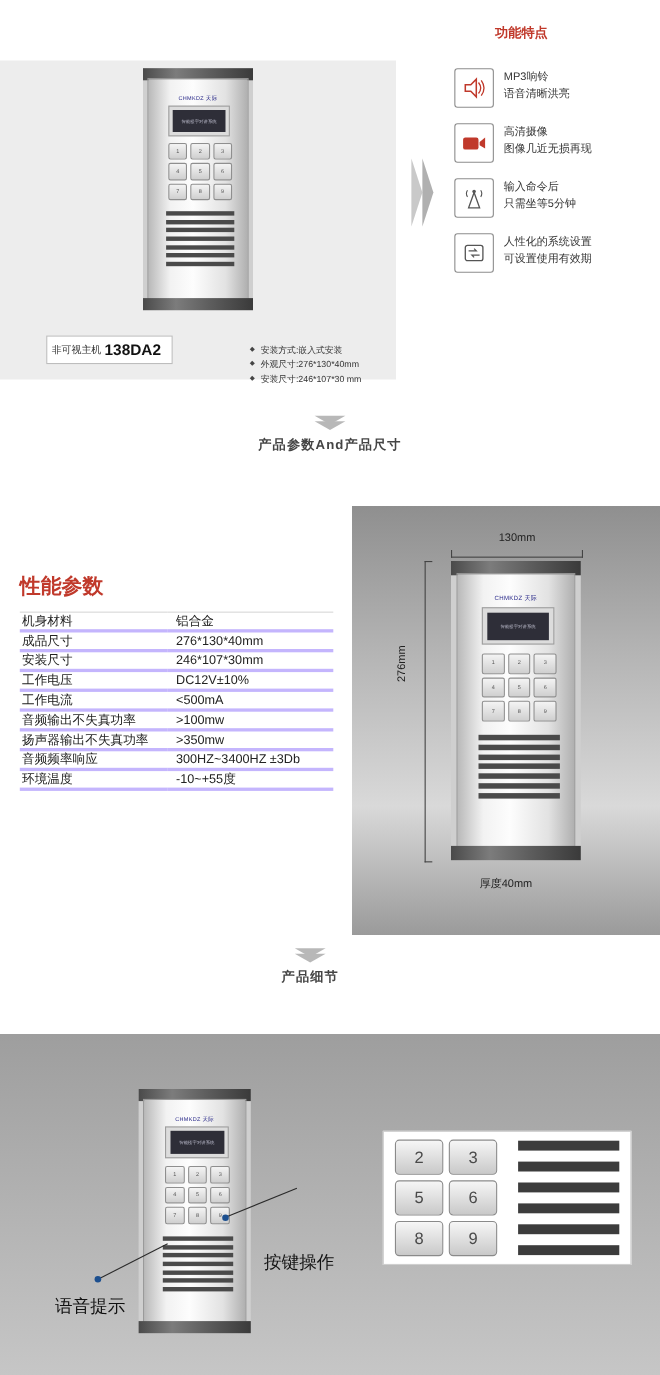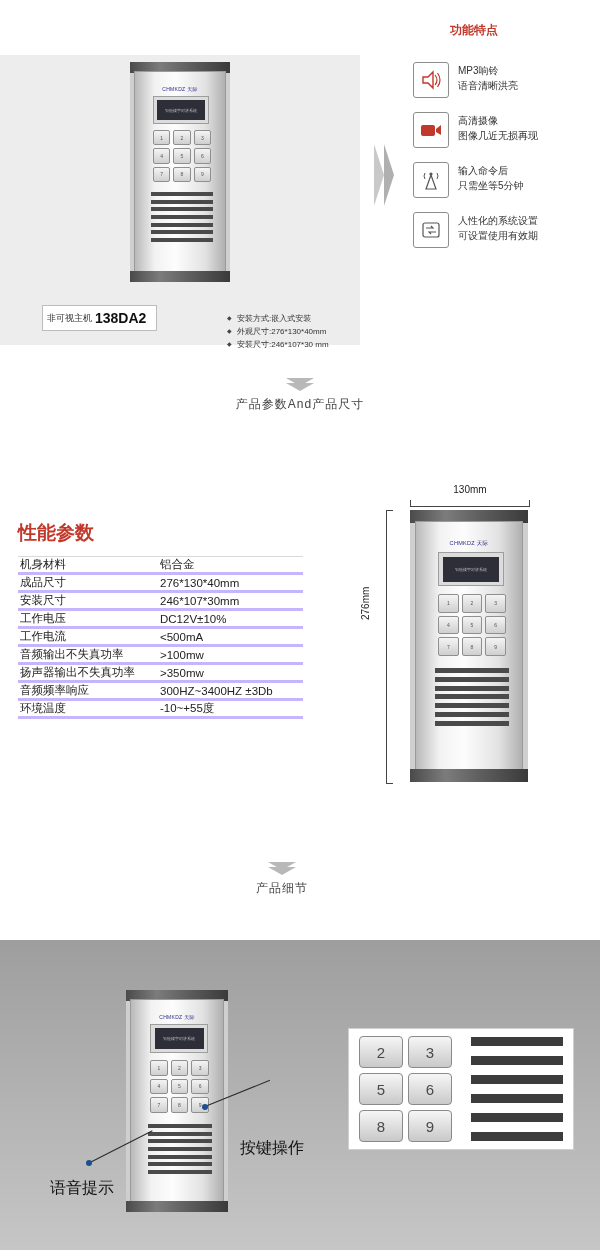--- a/index.html
+++ b/index.html
@@ -96,21 +96,21 @@
   .feat-txt{margin-left:9px;font-size:10px;color:#333;line-height:15px;padding-top:1px;}
 
   
   .chev{display:flex;flex-direction:column;align-items:center;}
   .chev i{
     display:block;width:0;height:0;
     border-left:14px solid transparent;border-right:14px solid transparent;
     border-top:8px solid #b8b8b8;margin-bottom:-3px;
   }
   .sec-caption{
-    text-align:center;font-size:12px;color:#444;font-weight:normal;letter-spacing:1px;
+    text-align:center;font-size:12px;color:#444;font-weight:bold;letter-spacing:1px;
   }
   #divider1{position:absolute;left:0;top:378px;width:600px;}
   #divider1 .chev{margin-bottom:8px;}
   #divider2{position:absolute;left:0;top:862px;width:564px;}
   #divider2 .chev{margin-bottom:8px;}
 
   
   .params-wrap{position:absolute;left:0;top:460px;width:600px;height:390px;}
   .param-title{
     position:absolute;left:18px;top:60px;font-size:19px;color:#c0392b;font-weight:bold;
@@ -353,20 +353,23 @@
             <td class="k">音频频率响应</td>
             <td class="v">300HZ~3400HZ ±3Db</td>
           </tr>
       <tr>
             <td class="k">环境温度</td>
             <td class="v">-10~+55度</td>
           </tr>
     </tbody>
       </table>
 
+    <div class="photo-panel">
+      <div class="dim-bottom-label">厚度40mm</div>
+    </div>
 
     <div class="dim-top-label">130mm</div>
     <div class="dim-top-line"></div>
     <div class="dim-left-line"></div>
     <div class="dim-left-label">276mm</div>
 
     <div class="device" id="dimDevice">
       <div class="cap-top dev-cap"></div>
       <div class="body dev-body">
         <div class="dev-logo logo">CHMKDZ 天际</div>

